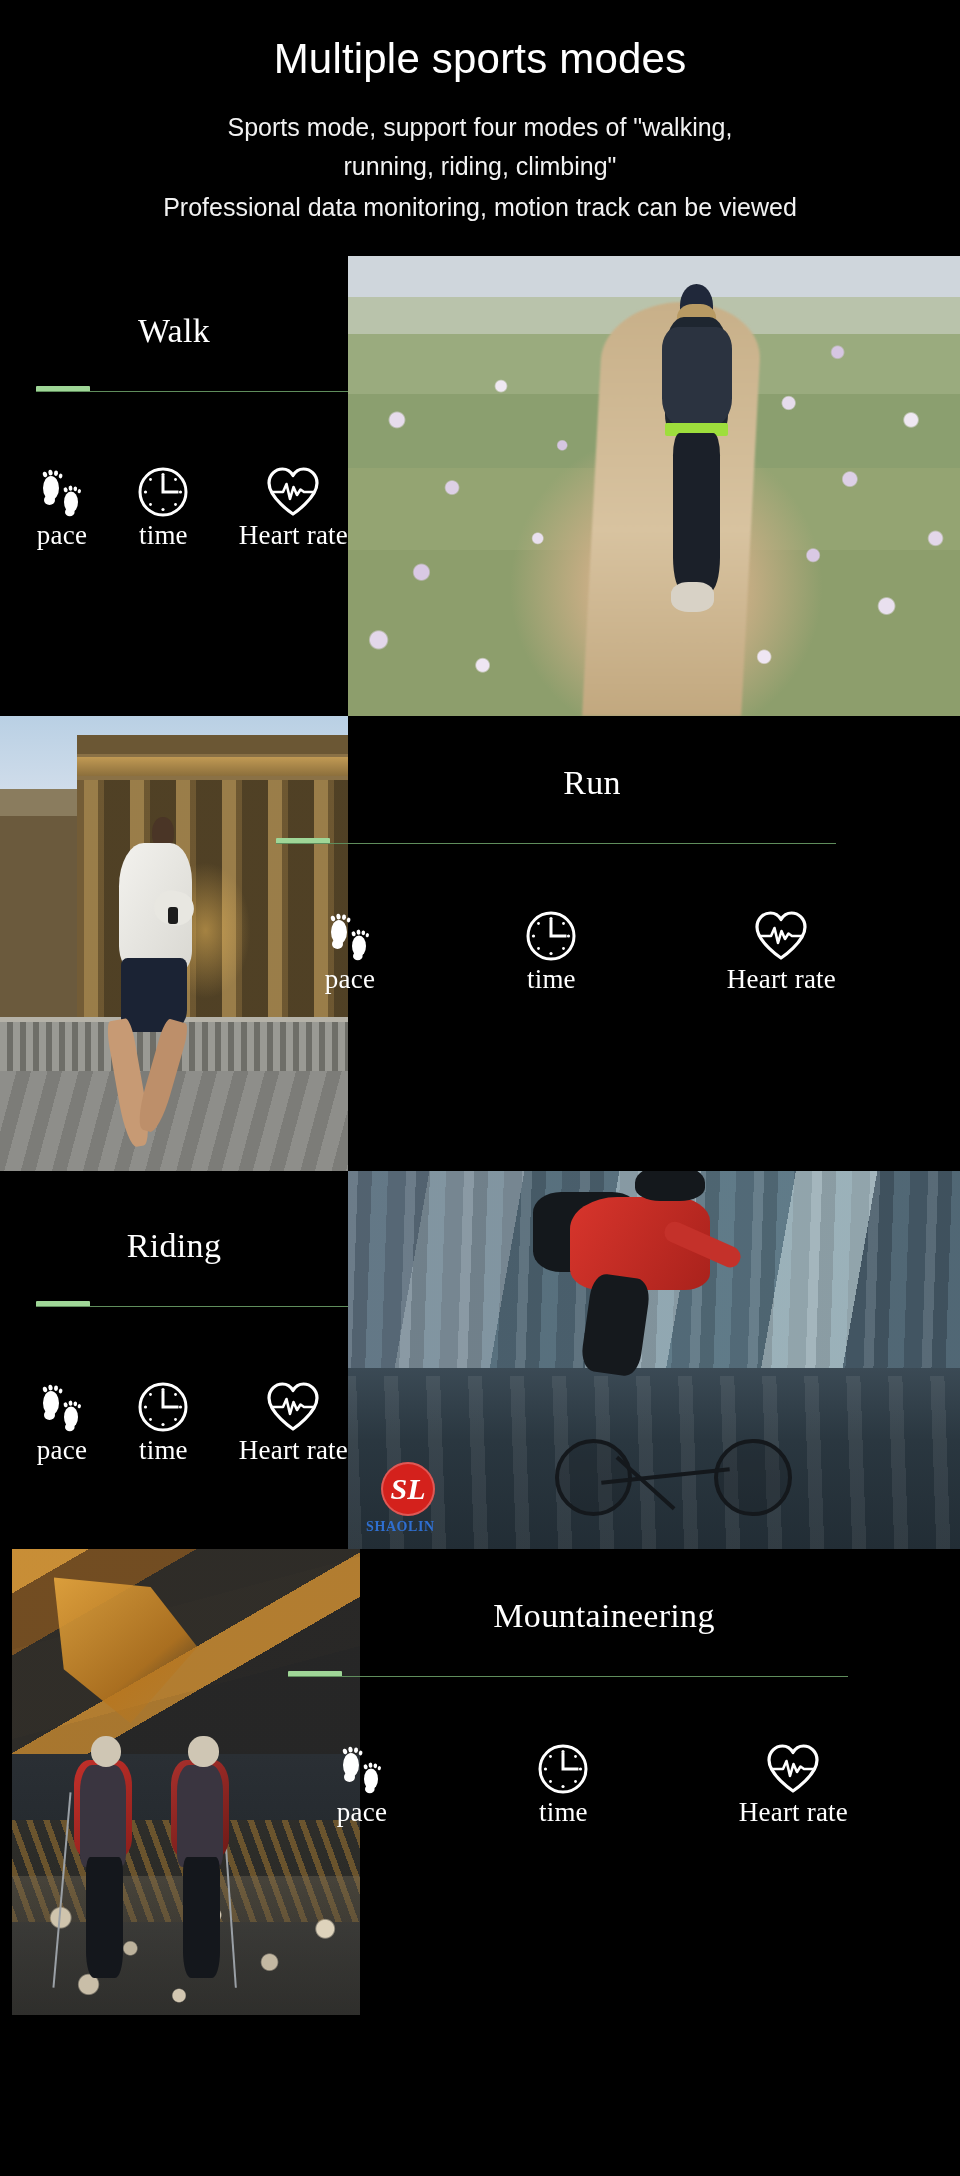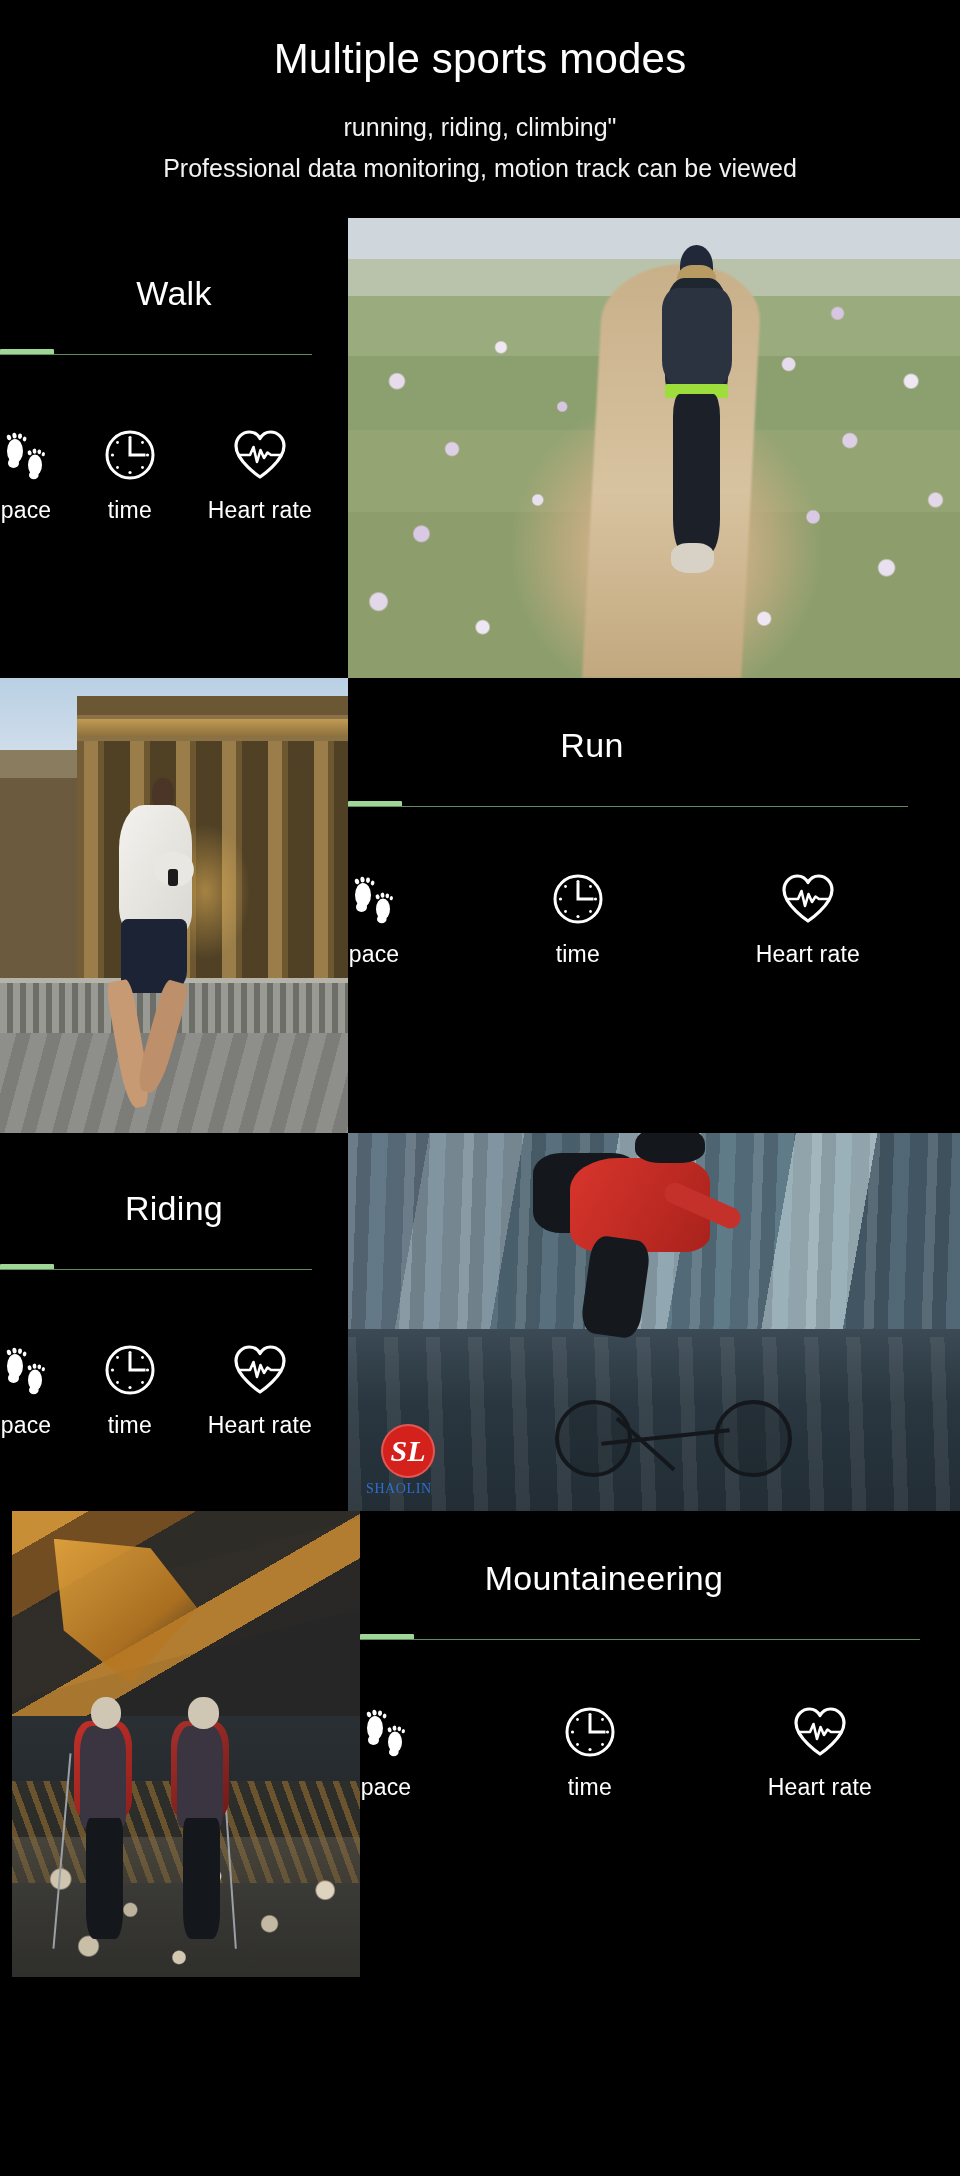--- a/index.html
+++ b/index.html
@@ -25,21 +25,21 @@
   
   .rows { display:flex; flex-direction:column; }
   .row { display:flex; width:960px; height:460px; }
   .row.r1 { height:460px; }
   .row.r2 { height:455px; }
   .row.r3 { height:378px; }
   .row.r4 { height:466px;padding-left:12px; }
 
   .pane-text {
     width:348px; background:#000; position:relative;
-    display:flex; flex-direction:column; align-items:flex-start;
+    display:flex; flex-direction:column; align-items:flex-end;font-family:Liberation Serif, serif;
   }
   .row.reverse .pane-text { width:488px; }
   .pane-photo { flex:1 1 auto; position:relative; overflow:hidden; }
   .row.reverse .pane-photo { width:348px; flex:0 0 348px; }
 
   .mode-title {
     font-size:34px; font-weight:400; letter-spacing:.3px;
     margin-top:56px; text-align:center; width:100%;
   }
   .row.reverse .mode-title { font-size:34px; margin-top:48px; }
@@ -59,21 +59,21 @@
   }
 
   .metrics {
     display:flex; justify-content:space-between; align-items:flex-end;
     width:312px; margin-top:72px;
   }
   .row.reverse .metrics { width:512px; margin-top:64px; }
   .metric { display:flex; flex-direction:column; align-items:center; }
   .metric .glyph { height:56px; display:flex; align-items:center; justify-content:center; }
   .metric .cap {
-    font-size:23px; font-weight:400; margin-top:14px; white-space:nowrap;
+    font-size:27px; font-weight:400; white-space:nowrap;
     letter-spacing:.2px;
   }
   .metric svg { display:block; }
 
   
   .photo { position:absolute; inset:0; }
 
   
   .ph-walk {
     background:
@@ -238,21 +238,21 @@
   .shaolin .mark {
     width:54px; height:54px; border-radius:50%; background:#d4211c; margin:0 auto;
     display:flex; align-items:center; justify-content:center;
     box-shadow:0 0 0 2px rgba(255,255,255,.25) inset;
   }
   .shaolin .mark span {
     font-family:"Liberation Serif", serif; font-size:30px; font-weight:700;
     font-style:italic; color:#fff; line-height:1;
   }
   .shaolin .wordmark {
-    font-family:"Liberation Serif", serif; font-size:14px; font-weight:400;
+    font-family:"Liberation Serif", serif; font-size:14px; font-weight:700;
     color:#2f6fd0; letter-spacing:.6px; margin-top:3px;
   }
 
   
   .ph-mtn {
     background:linear-gradient(165deg,#3a2e22 0 18%, #6e5532 18% 34%, #2b2a28 34% 62%, #1d2128 62% 100%);
   }
   .ph-mtn .cliff {
     position:absolute; left:0; top:0; width:100%; height:52%;
     background:
@@ -312,20 +312,21 @@
     position:absolute; width:2px; height:42%; background:#9aa0a6; bottom:6%;
   }
   .ph-mtn .pole.p1 { left:14%; transform:rotate(5deg); }
   .ph-mtn .pole.p2 { left:62%; transform:rotate(-4deg); }
 </style>
 </head>
 <body>
 
 <div class="header">
   <h1>Multiple sports modes</h1>
+  <div class="sub">Sports mode, support four modes of "walking,</div>
   <div class="sub">running, riding, climbing"</div>
   <div class="sub sub2">Professional data monitoring, motion track can be viewed</div>
 </div>
 
 <div class="rows">
 
   <div class="row r1">
     <div class="pane-text">
       <div class="mode-title">Walk</div>
       <div class="divider">

